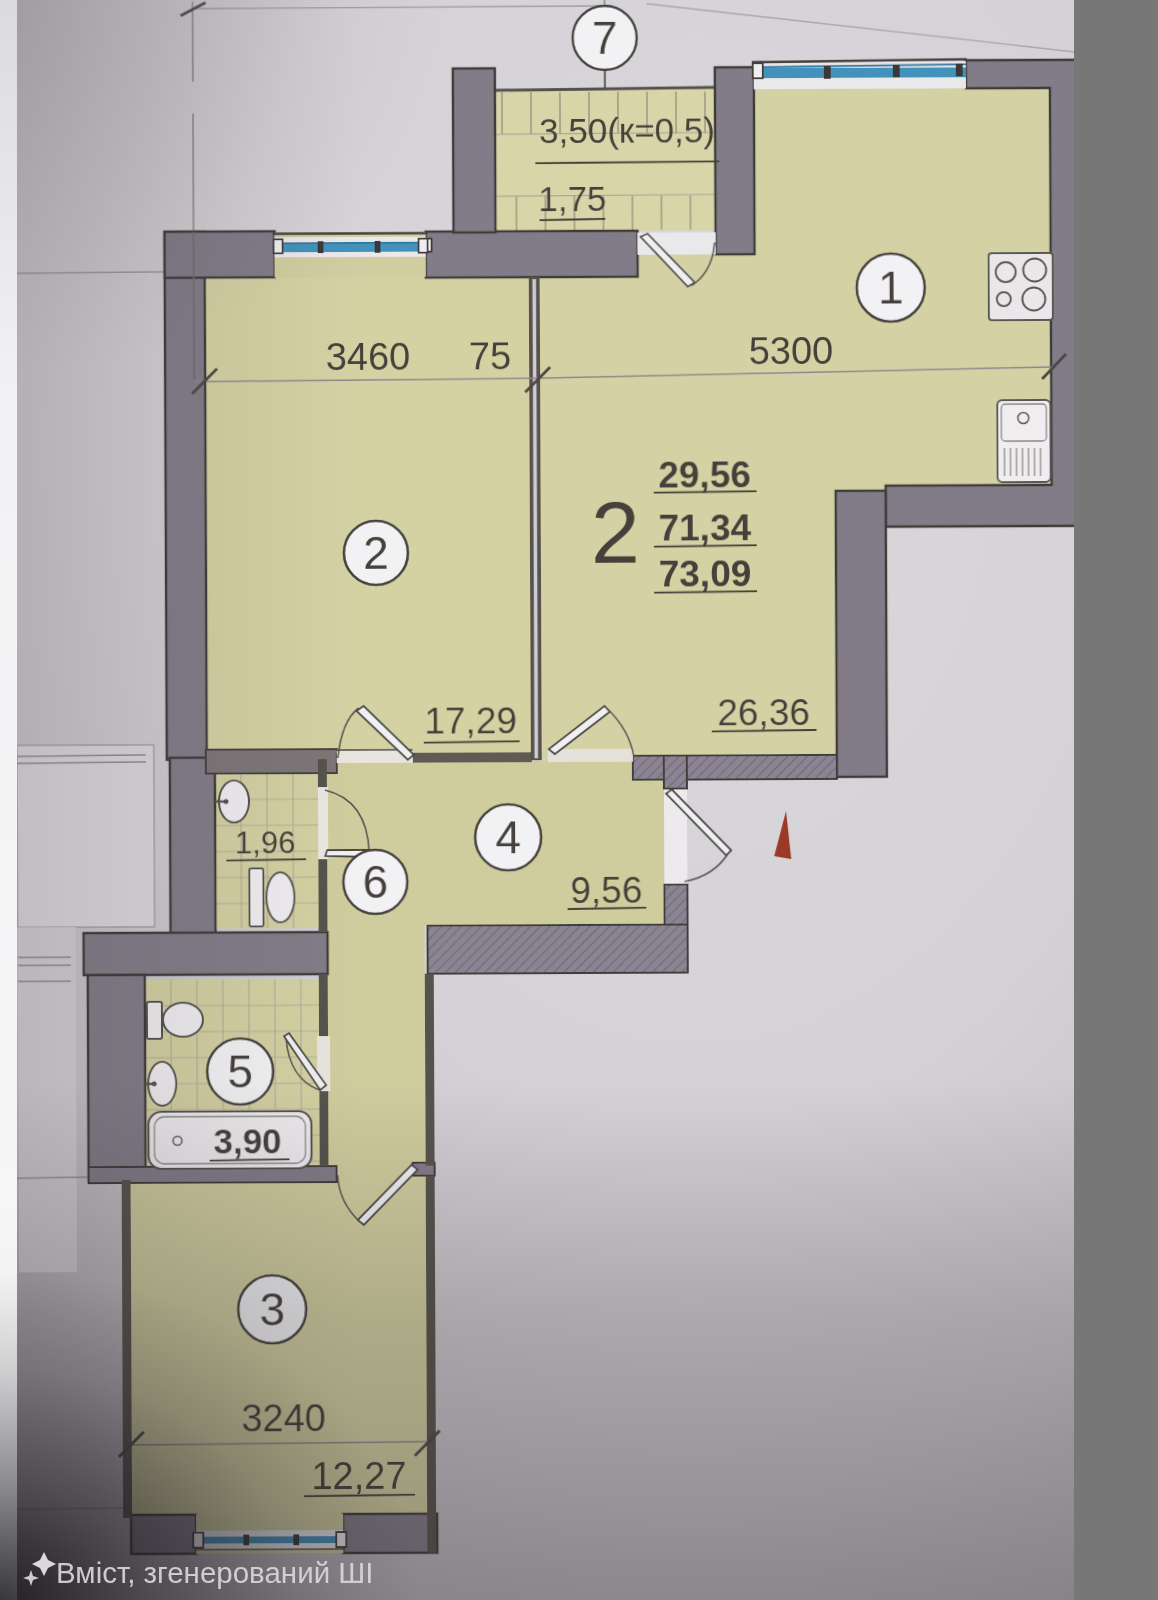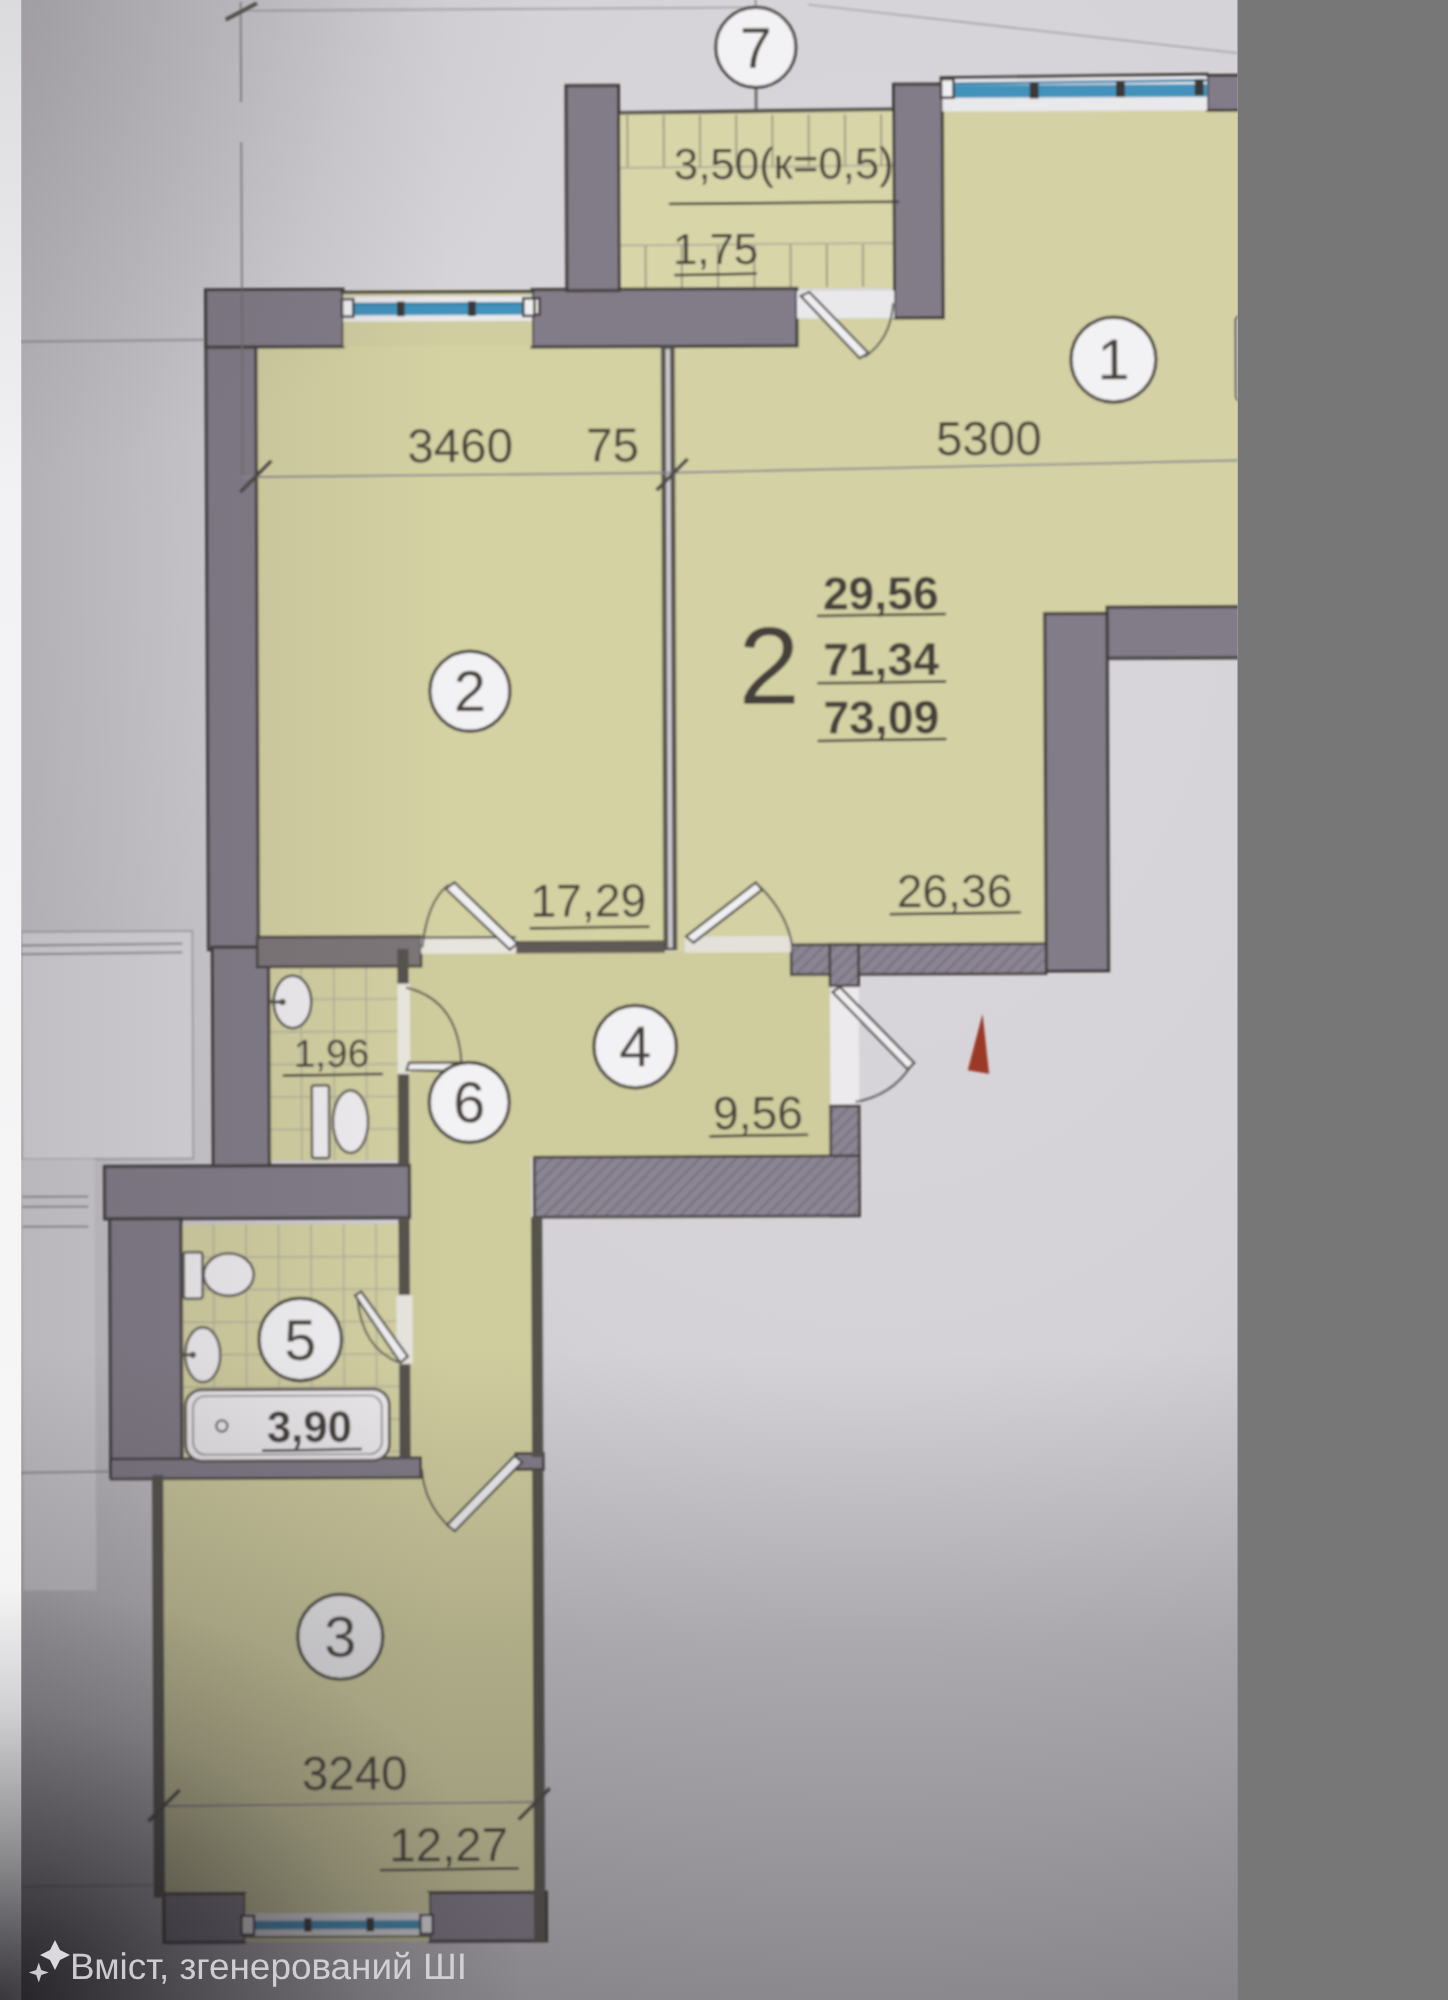--- a/index.html
+++ b/index.html
@@ -1,16 +1,16 @@
 <!DOCTYPE html>
 <html><head>
 <meta charset="utf-8">
 <style>
 html,body{margin:0;padding:0;background:#777;}
-#page{width:990px;height:1600px;position:relative;overflow:hidden;font-family:"Liberation Sans", sans-serif;}
+#page{width:1074px;height:1600px;position:relative;overflow:hidden;font-family:"Liberation Sans", sans-serif;}
 text{font-family:"Liberation Sans", sans-serif;fill:#45413a;}
 </style>
 </head>
 <body>
 <div id="page">
 <svg width="1158" height="1600" viewBox="0 0 1158 1600" xmlns="http://www.w3.org/2000/svg">
 <defs>
 <radialGradient id="paper" cx="0.60" cy="0.28" r="1.05">
  <stop offset="0" stop-color="#dad8dd"></stop>
  <stop offset="0.40" stop-color="#d4d2d7"></stop>

